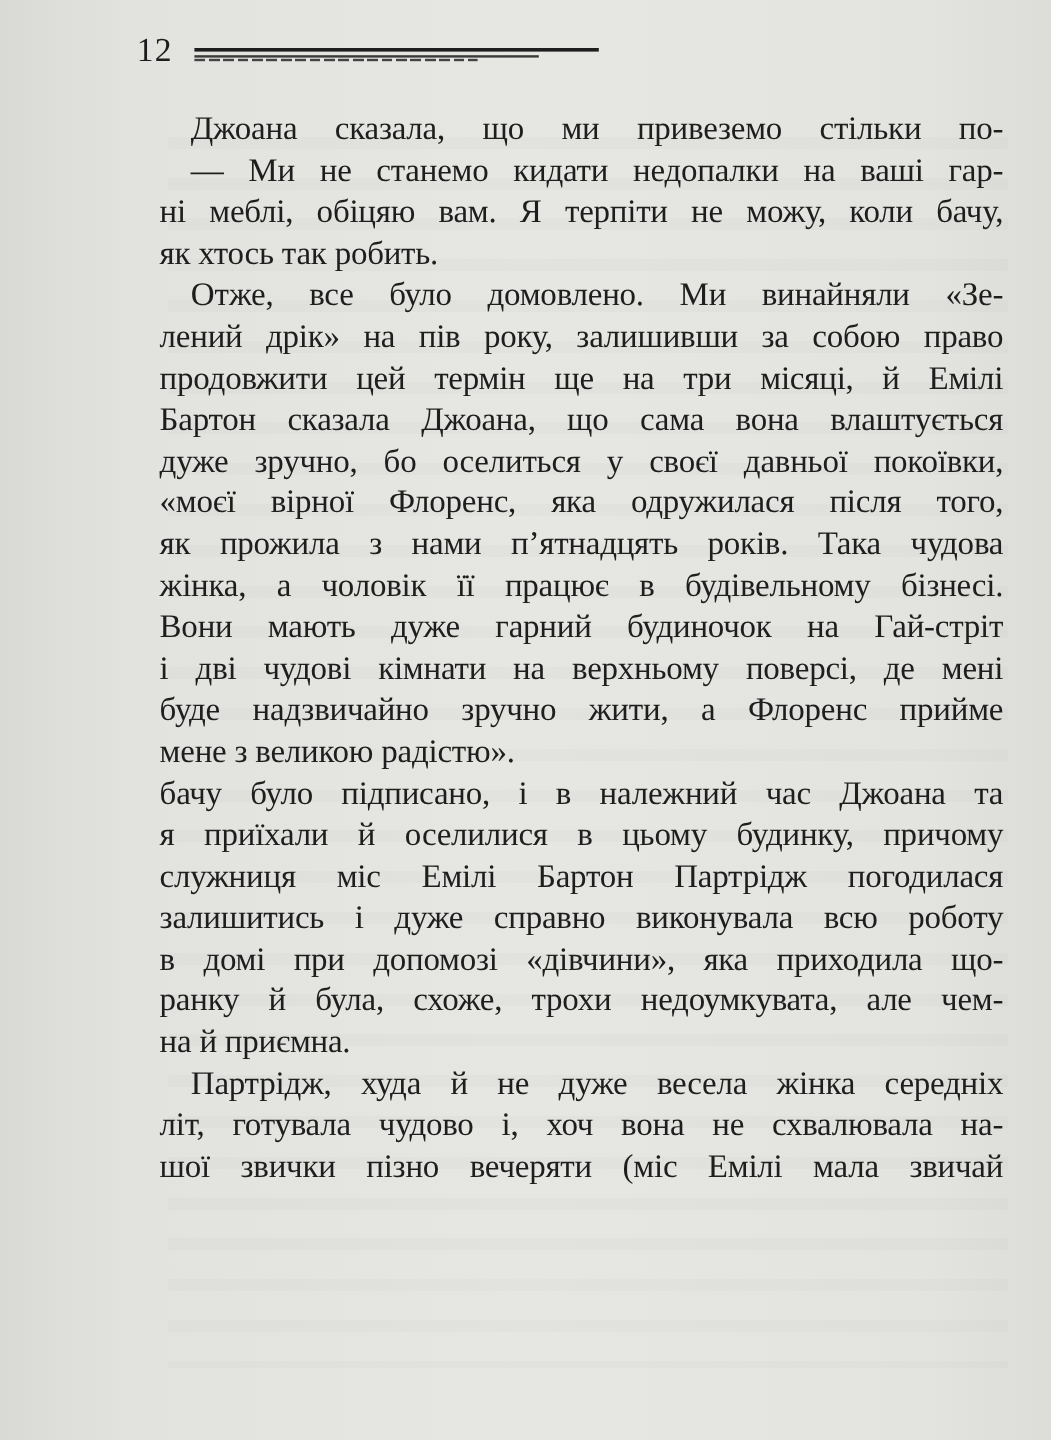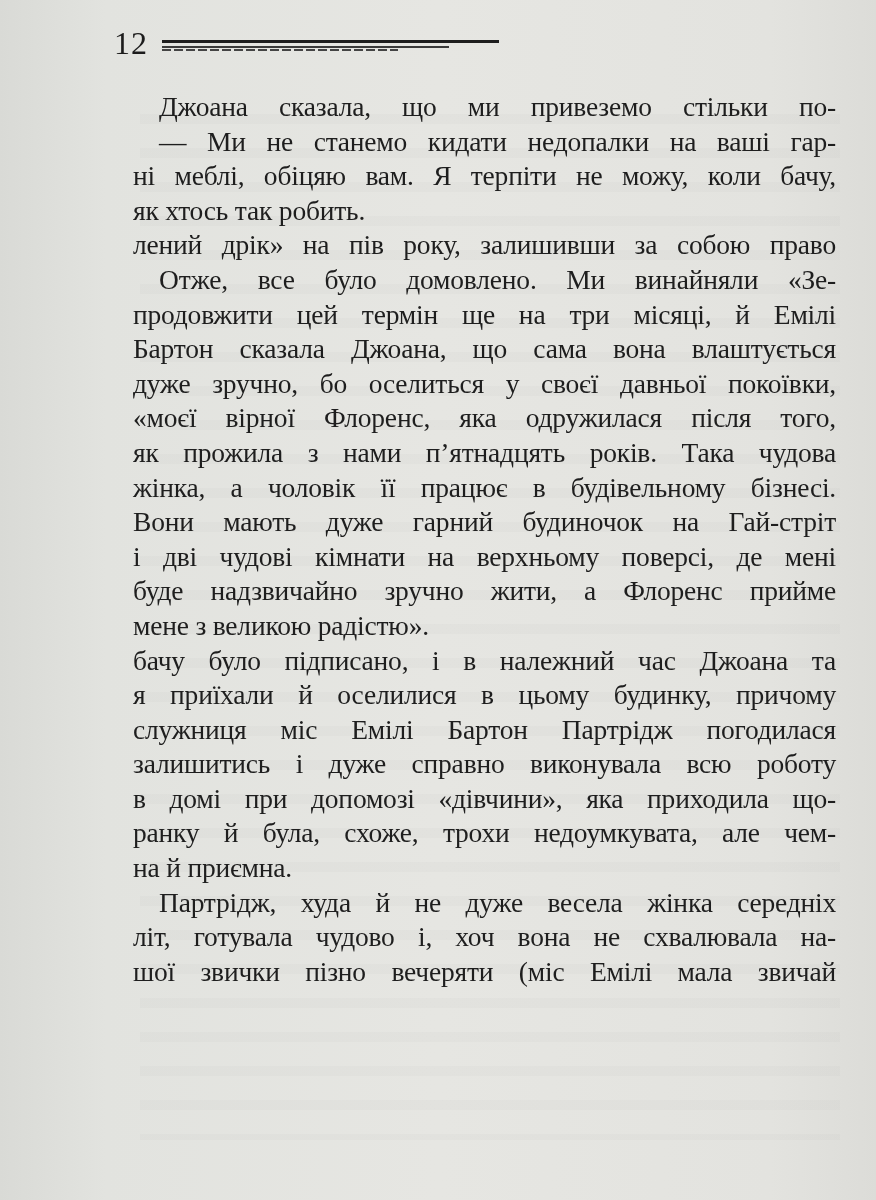--- a/index.html
+++ b/index.html
@@ -32,21 +32,21 @@
       position: absolute;
       left: 114px;
       top: 24px;
       height: 40px;
       width: 400px;
     }
     .page-number {
       position: absolute;
       left: 0;
       top: 4px;
-      font-size: 32px;
+      font-size: 28px;
       line-height: 30px;
       color: #1c1c1c;
       letter-spacing: 1px;
       font-family: Liberation Serif, serif;
     }
     .ornament {
       position: absolute;
       left: 48px;
       top: 16px;
       width: 352px;
@@ -108,22 +108,22 @@
       <div class="rule2"></div>
       <div class="rule3"></div>
     </div>
   </div>
 
   <div class="text-block" id="text-block">
   <span class="line indent">Джоана сказала, що ми привеземо стільки по-</span>
       <span class="line indent">— Ми не станемо кидати недопалки на ваші гар-</span>
       <span class="line">ні меблі, обіцяю вам. Я терпіти не можу, коли бачу,</span>
       <span class="line last">як хтось так робить.</span>
+      <span class="line indent">Отже, все було домовлено. Ми винайняли «Зе-</span>
       <span class="line">лений дрік» на пів року, залишивши за собою право</span>
-      <span class="line indent">Отже, все було домовлено. Ми винайняли «Зе-</span>
       <span class="line">продовжити цей термін ще на три місяці, й Емілі</span>
       <span class="line">Бартон сказала Джоана, що сама вона влаштується</span>
       <span class="line">дуже зручно, бо оселиться у своєї давньої покоївки,</span>
       <span class="line">«моєї вірної Флоренс, яка одружилася після того,</span>
       <span class="line">як прожила з нами п’ятнадцять років. Така чудова</span>
       <span class="line">жінка, а чоловік її працює в будівельному бізнесі.</span>
       <span class="line">Вони мають дуже гарний будиночок на Гай-стріт</span>
       <span class="line">і дві чудові кімнати на верхньому поверсі, де мені</span>
       <span class="line">буде надзвичайно зручно жити, а Флоренс прийме</span>
       <span class="line last">мене з великою радістю».</span>

